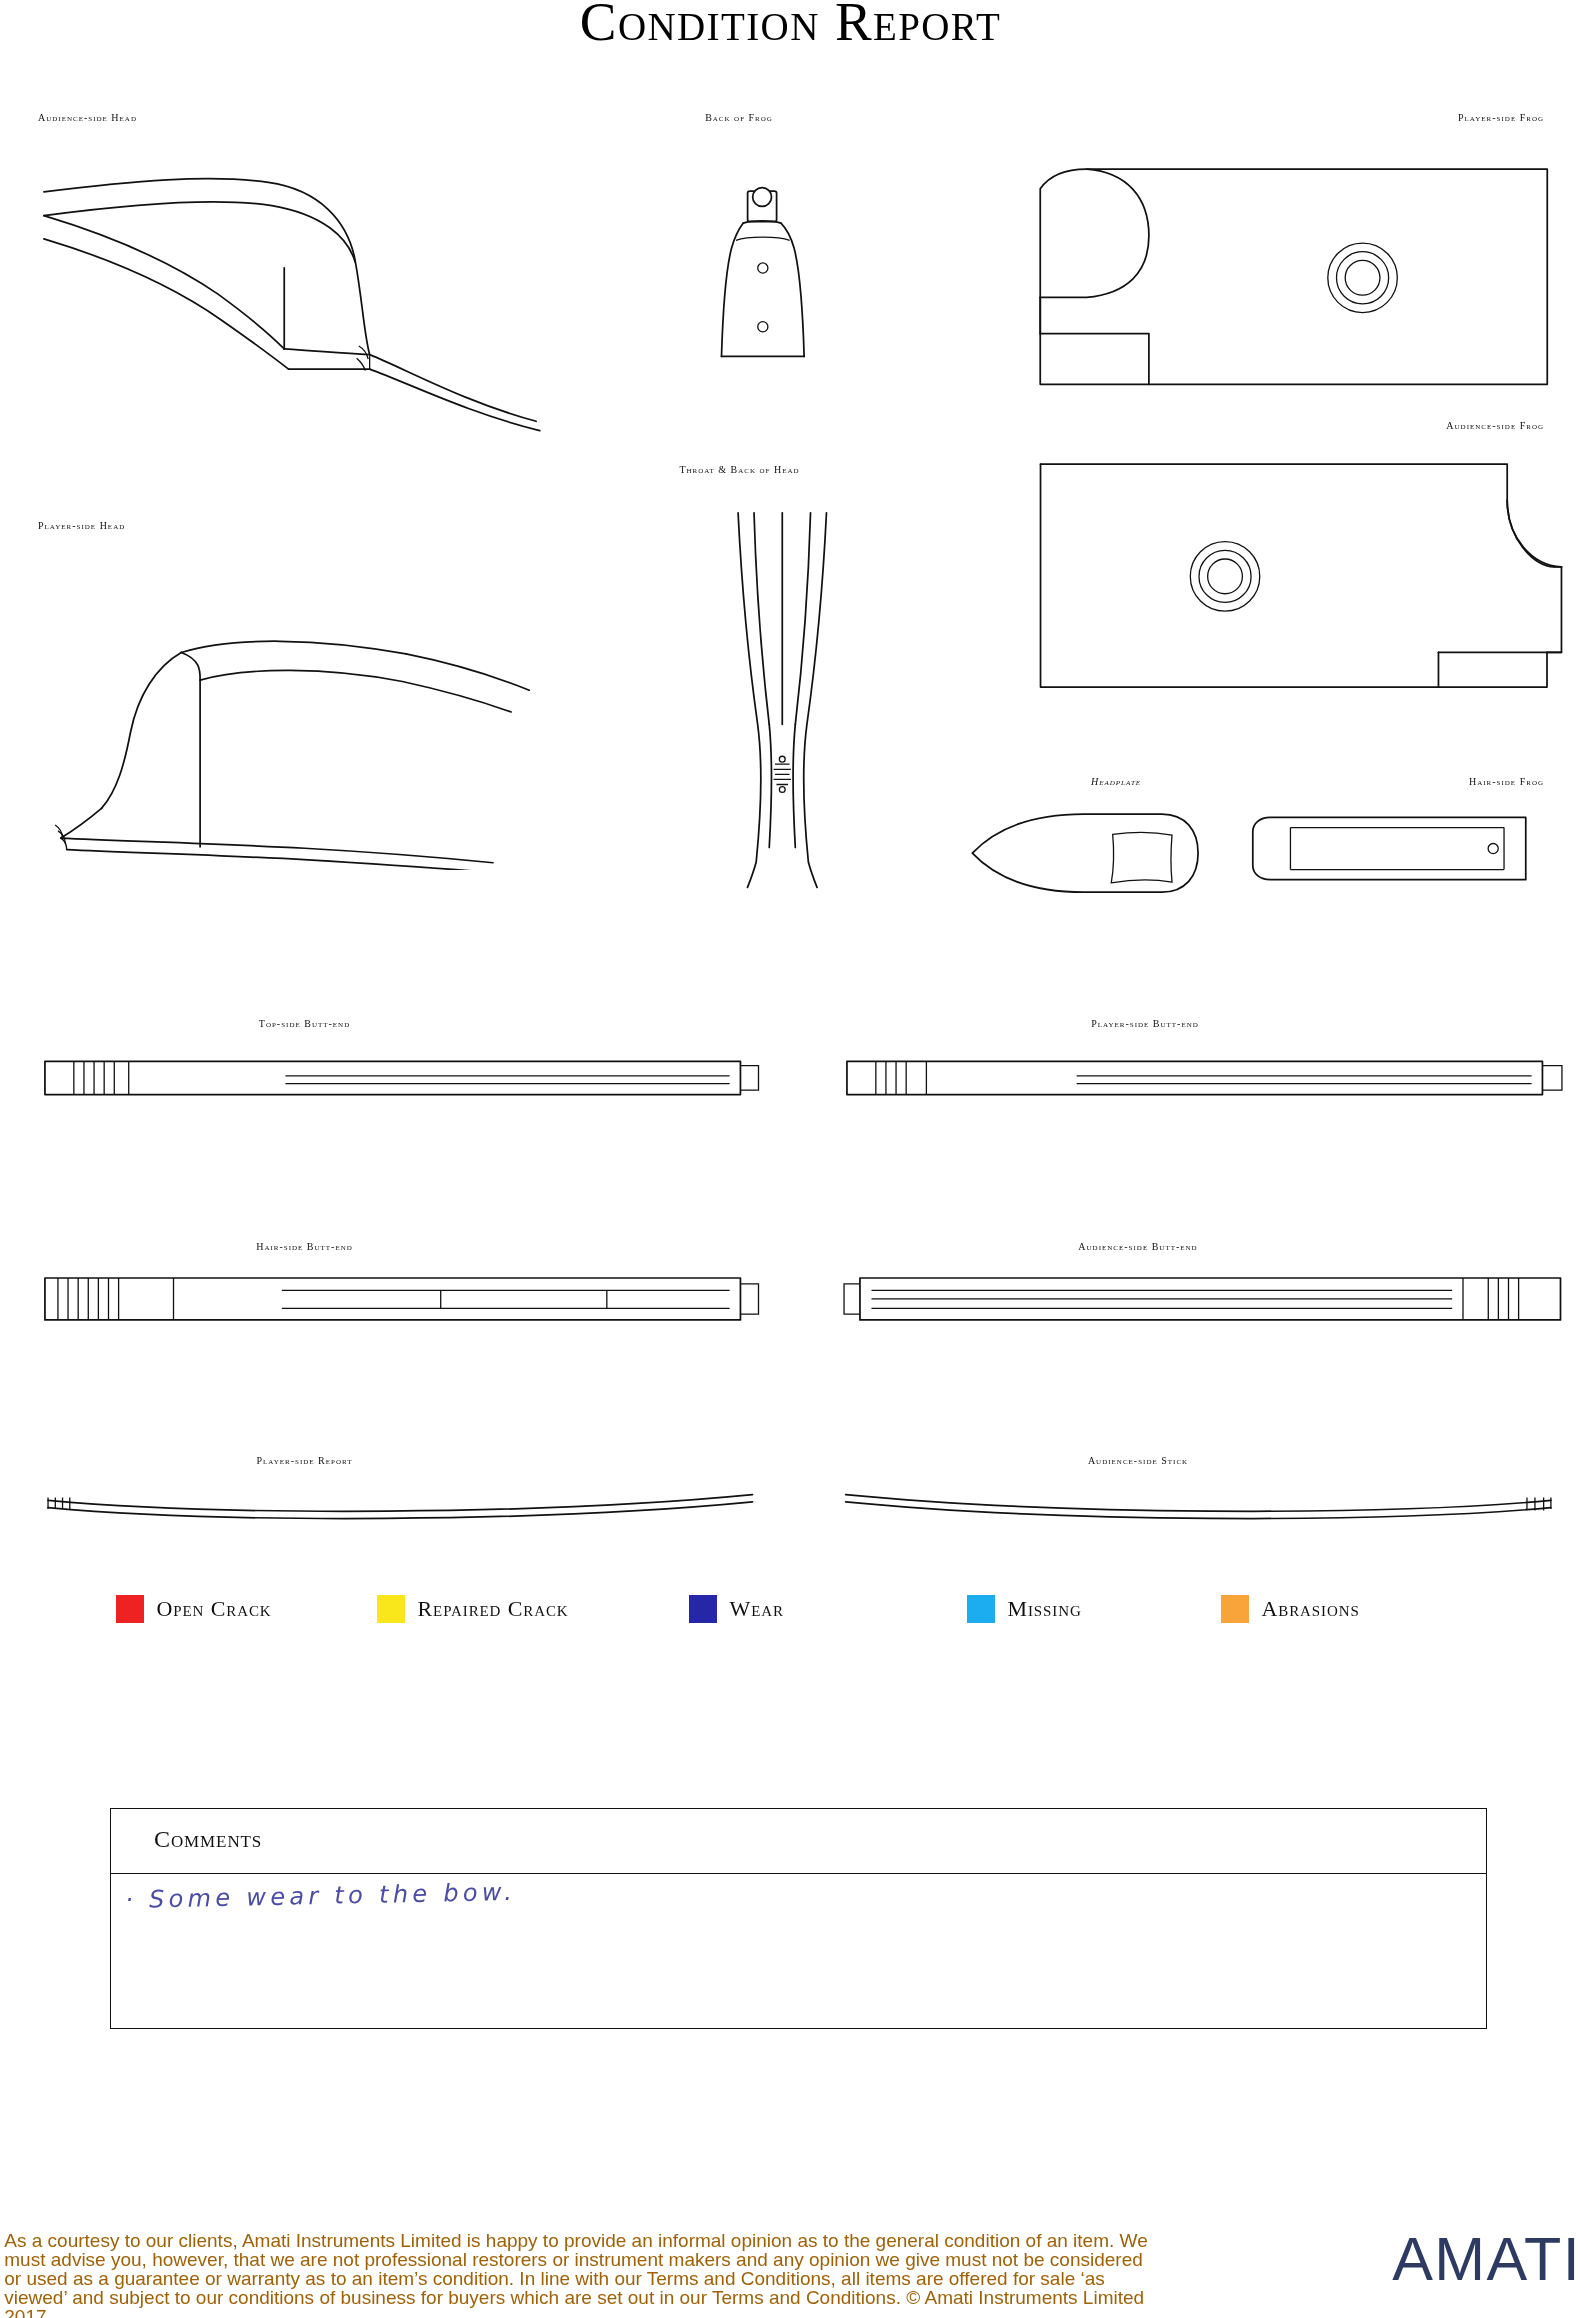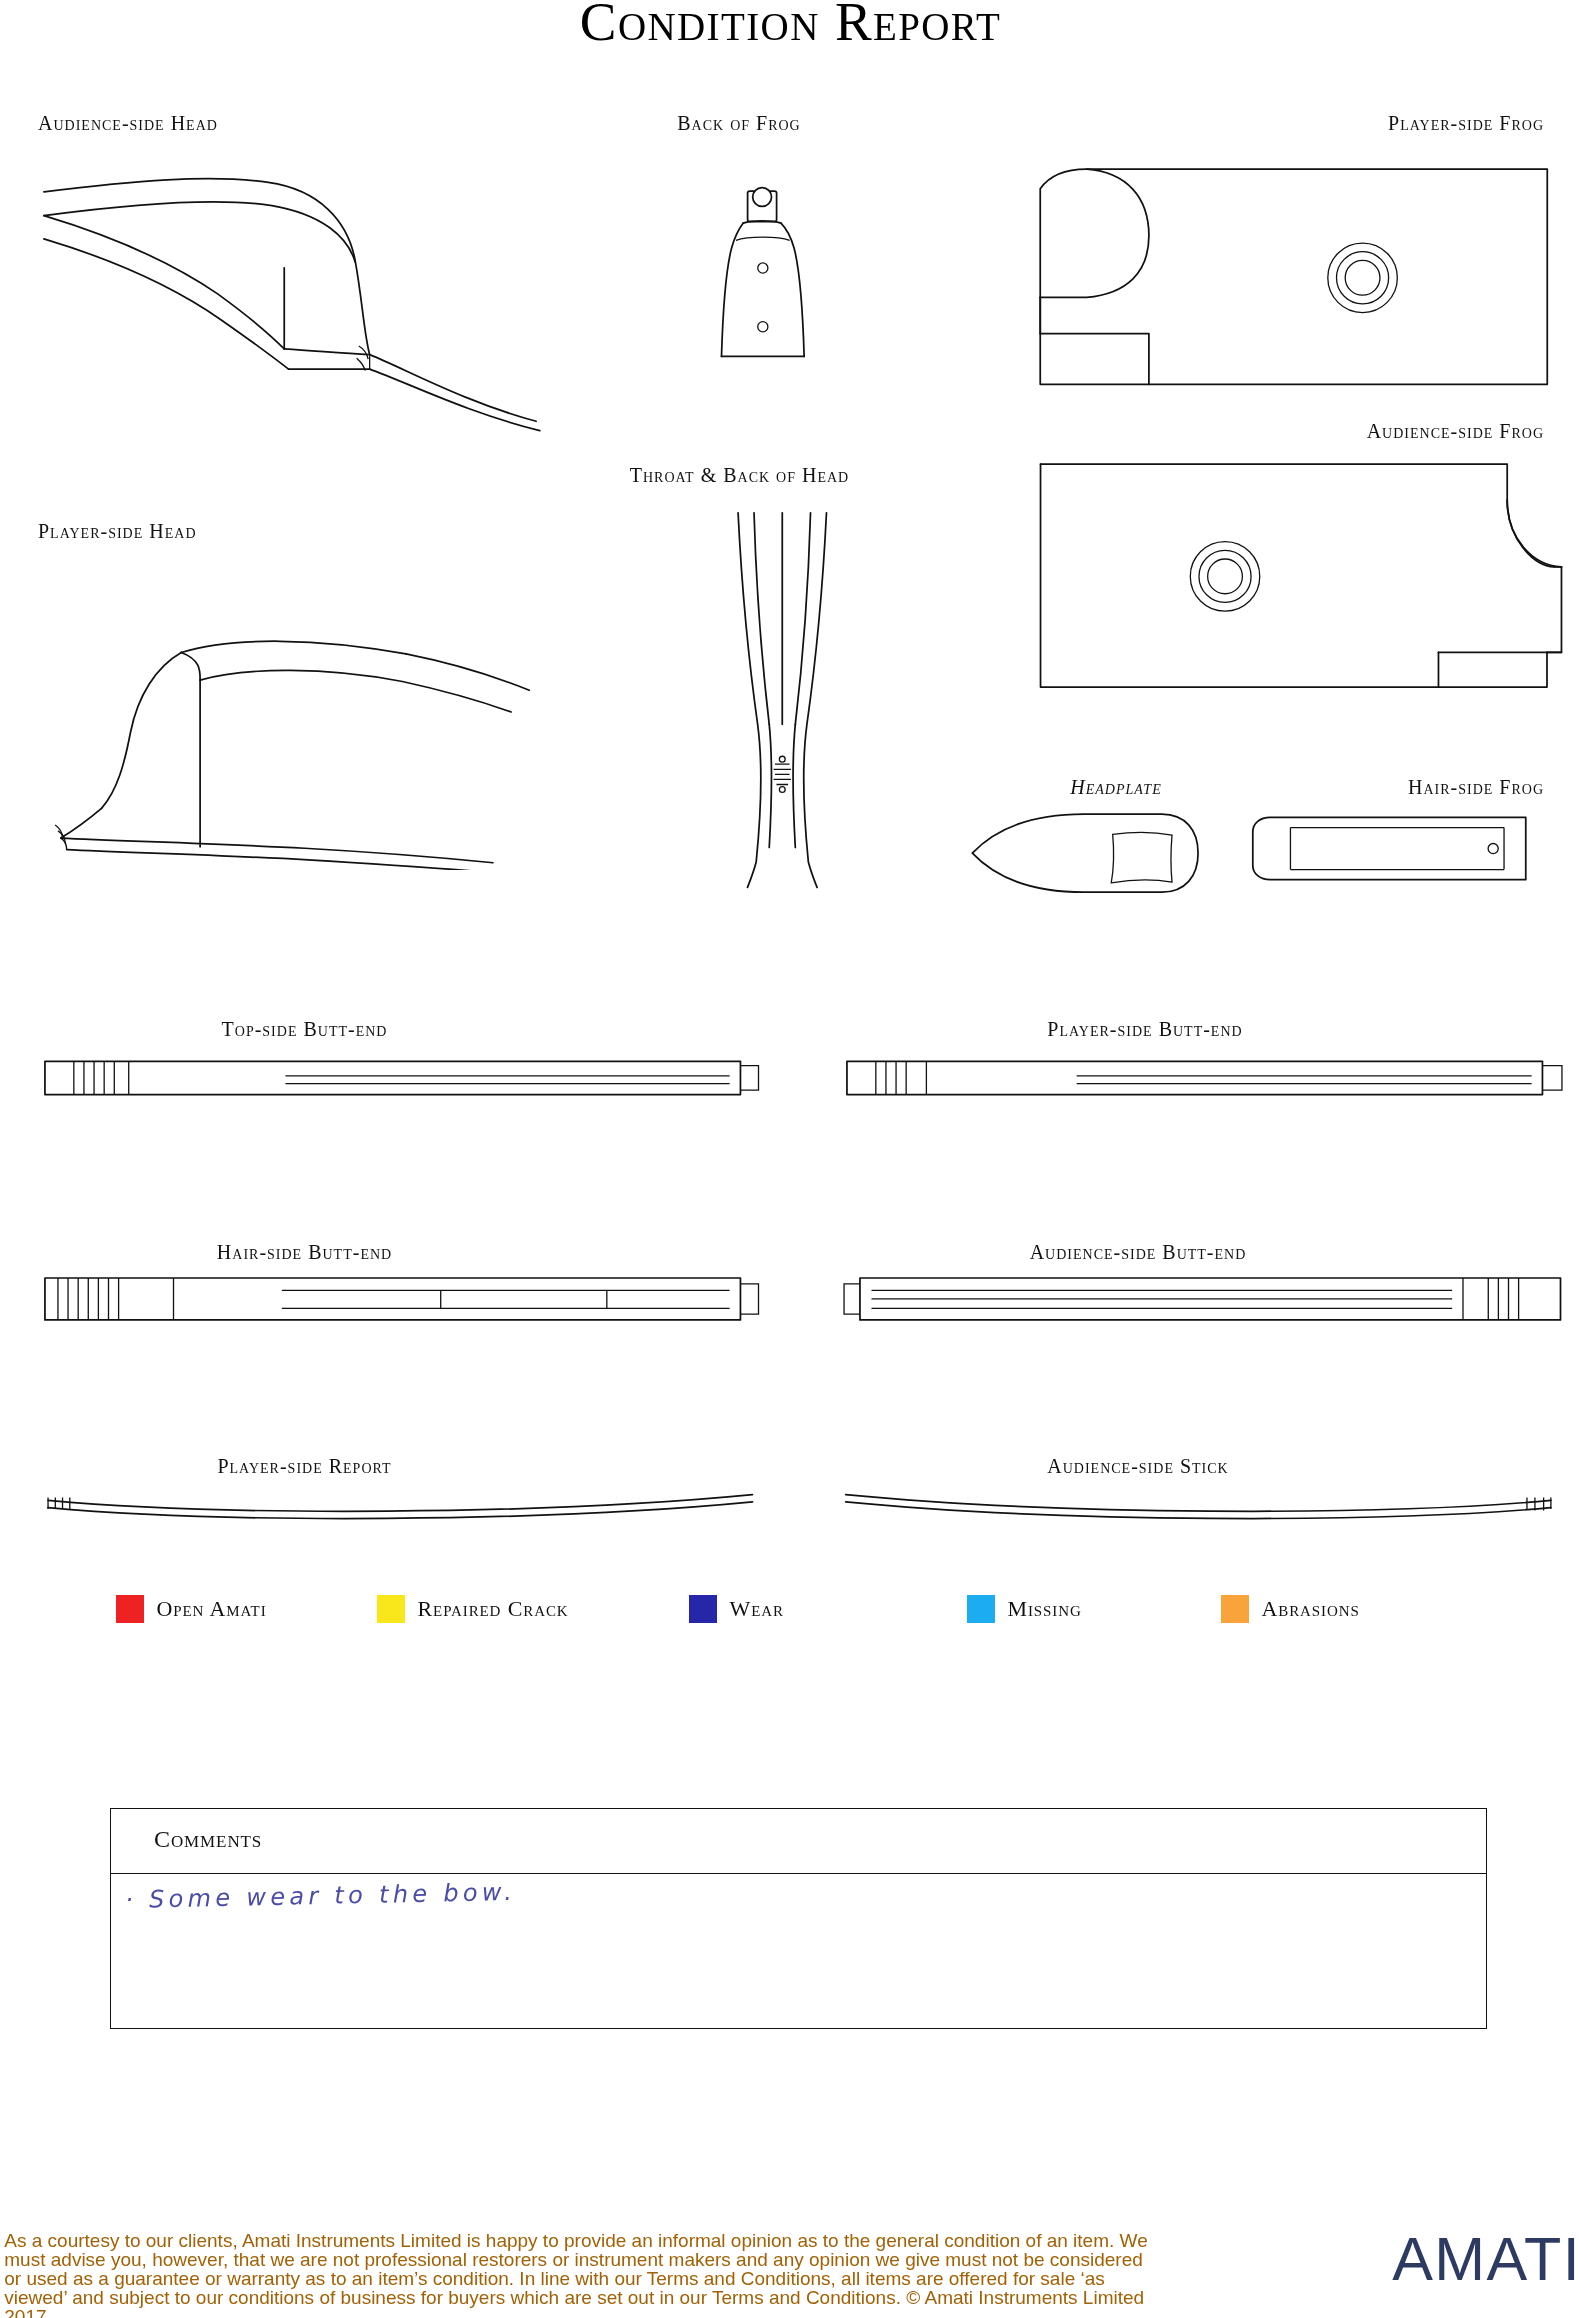--- a/index.html
+++ b/index.html
@@ -31,21 +31,21 @@
     font-size: 55px;
     letter-spacing: 1.4px;
     font-variant: small-caps;
     color: #000;
   }
   
   .cap {
     position: absolute;
     font-family: "Liberation Serif", serif;
     font-variant: small-caps;
-    font-size: 20px;
+    font-size: 10px;
     letter-spacing: 1px;
     color: #111;
     white-space: nowrap;
   }
   .cap.right { text-align: right; }
   .cap.center { text-align: center; }
 
   svg { display: block; }
   .fig { position: absolute; }
   .ln { fill: none; stroke: #111; stroke-width: 2.4; stroke-linejoin: round; stroke-linecap: round; }
@@ -338,21 +338,21 @@
       <path class="ln" d="M12,30 C300,58 740,60 985,38"></path>
       <path class="ln-thin" d="M975,24 L975,42 M963,24 L963,42 M952,24 L952,41"></path>
       <path class="ln-thin" d="M985,24 L985,40"></path>
     </svg>
   </div>
 
   <div class="legend">
     <div class="legend-row">
       <div class="legend-item" style="width:261px;">
         <span class="swatch" style="background:#ee2222;"></span>
-        <span class="legend-label">Open Amati</span>
+        <span class="legend-label">Open Crack</span>
       </div>
       <div class="legend-item" style="width:312px;">
         <span class="swatch" style="background:#f9e71c;"></span>
         <span class="legend-label">Repaired Crack</span>
       </div>
       <div class="legend-item" style="width:278px;">
         <span class="swatch" style="background:#2626a8;"></span>
         <span class="legend-label">Wear</span>
       </div>
       <div class="legend-item" style="width:254px;">

